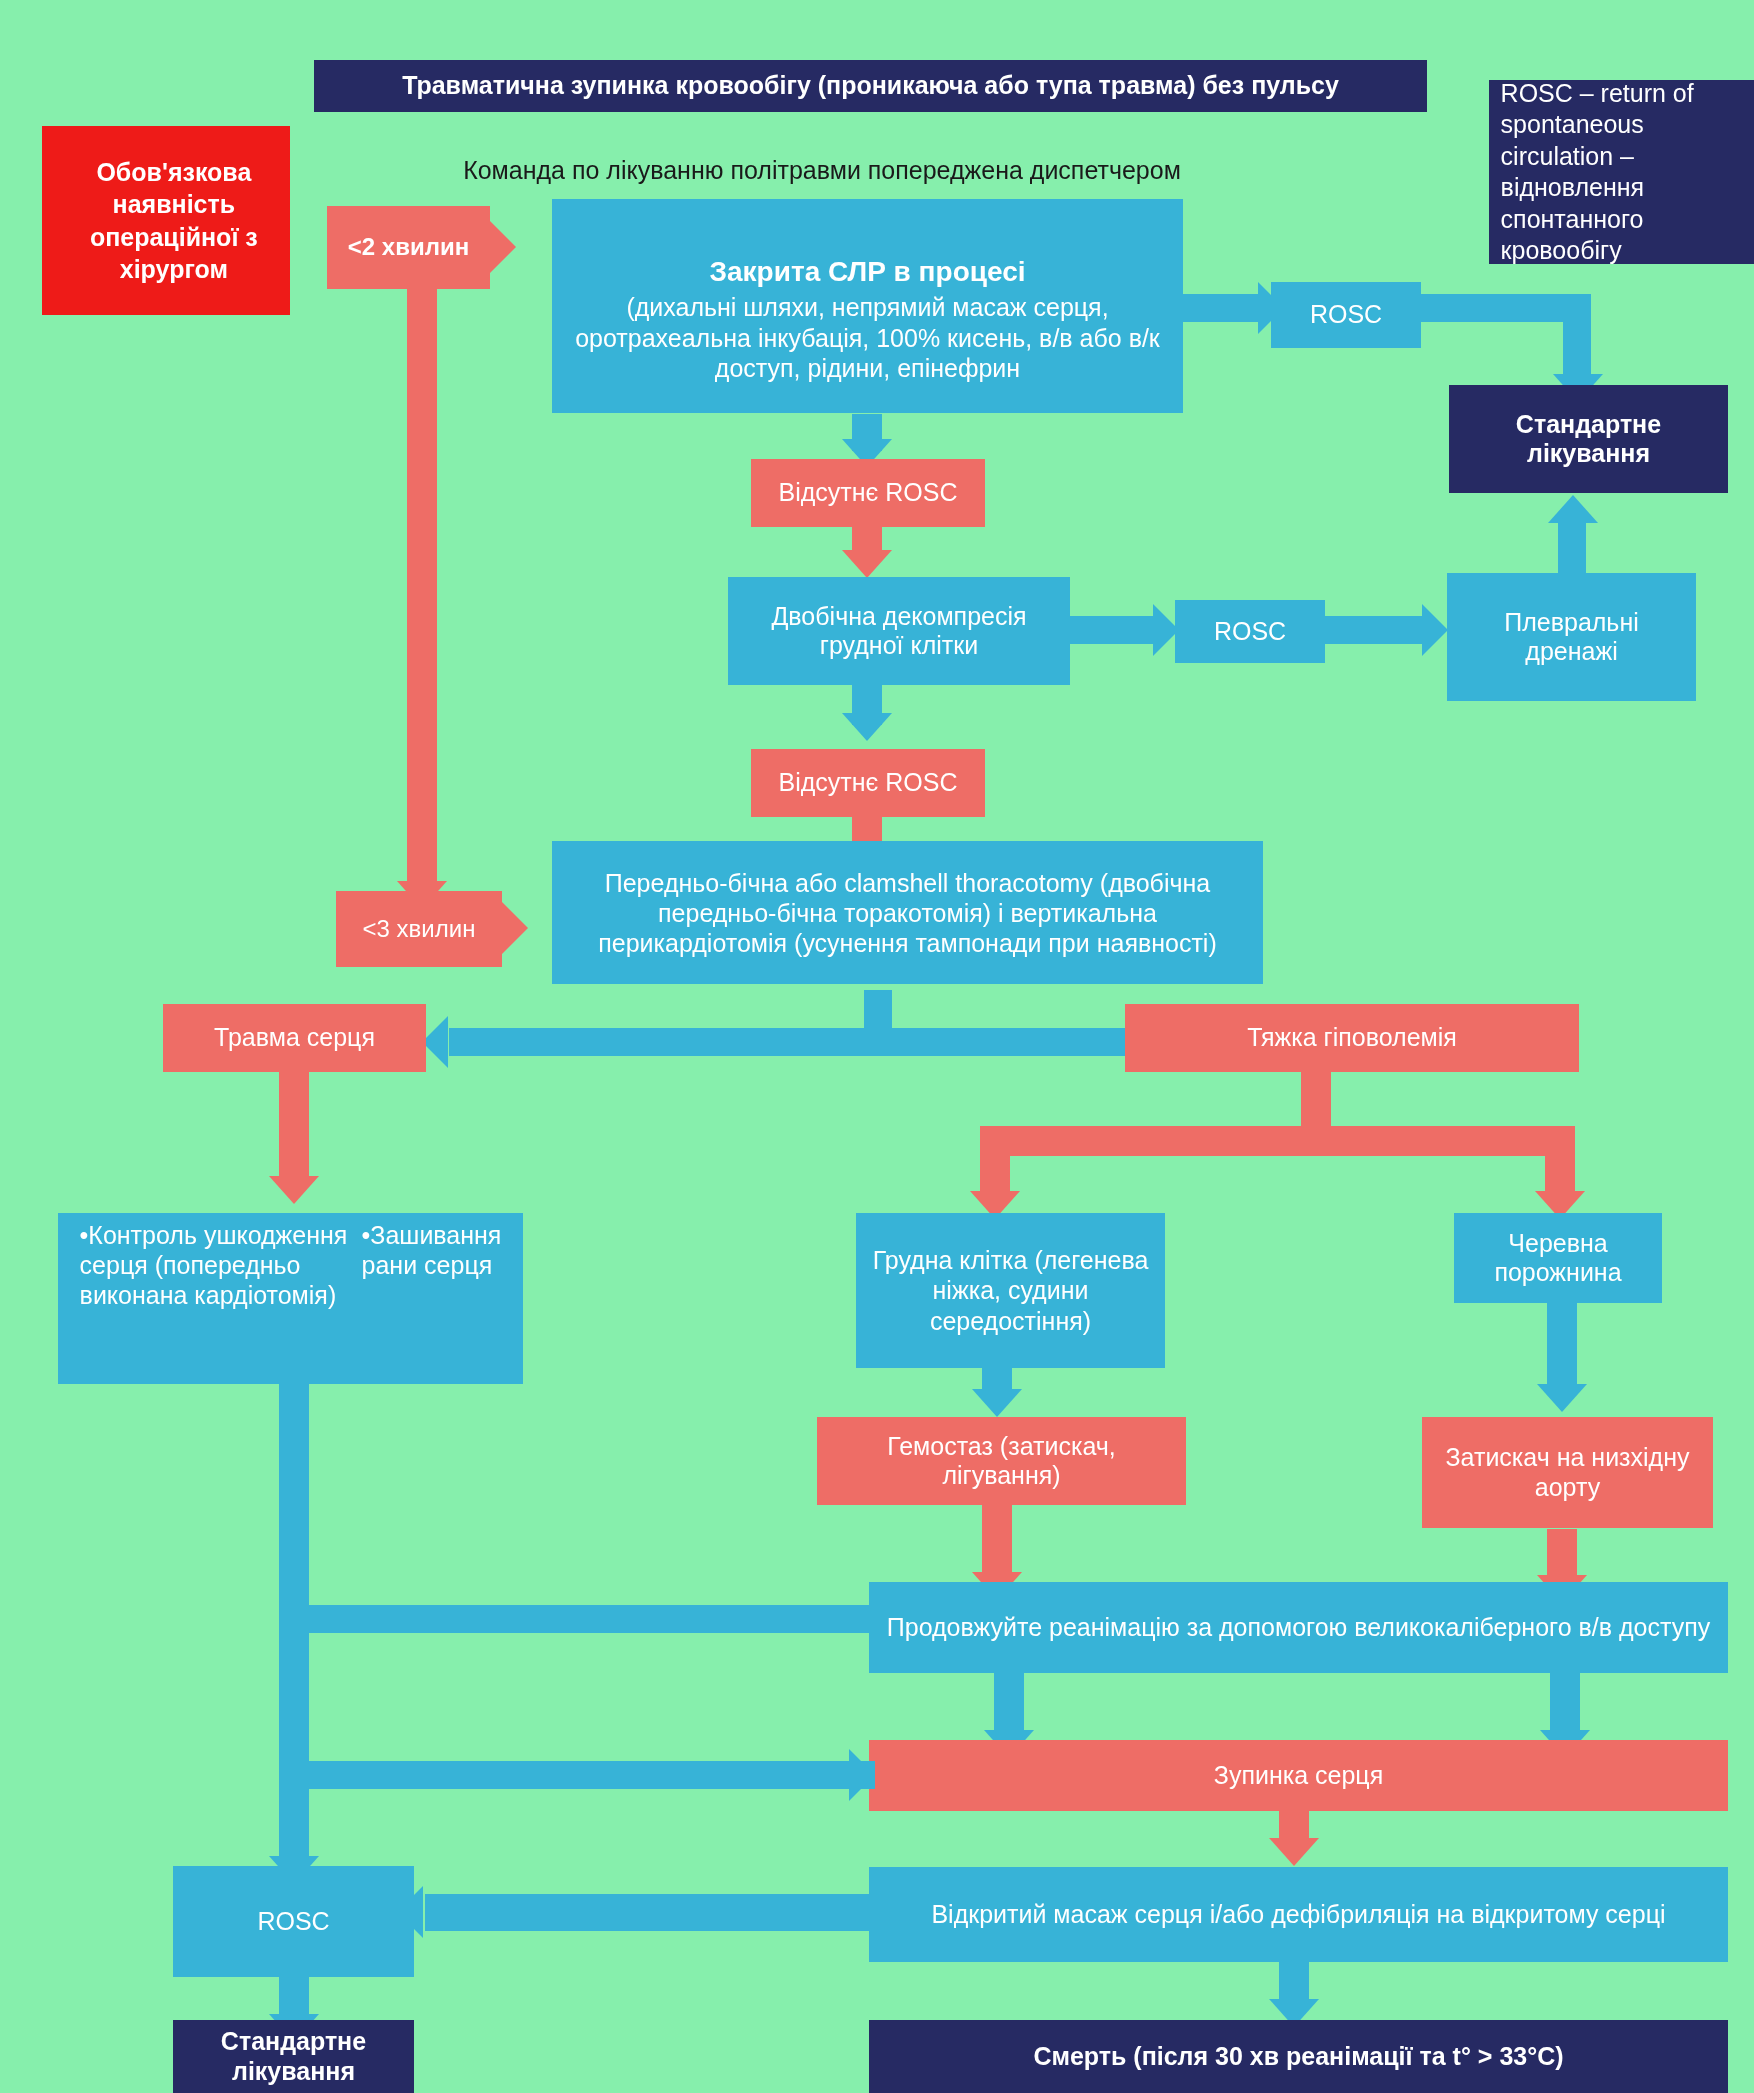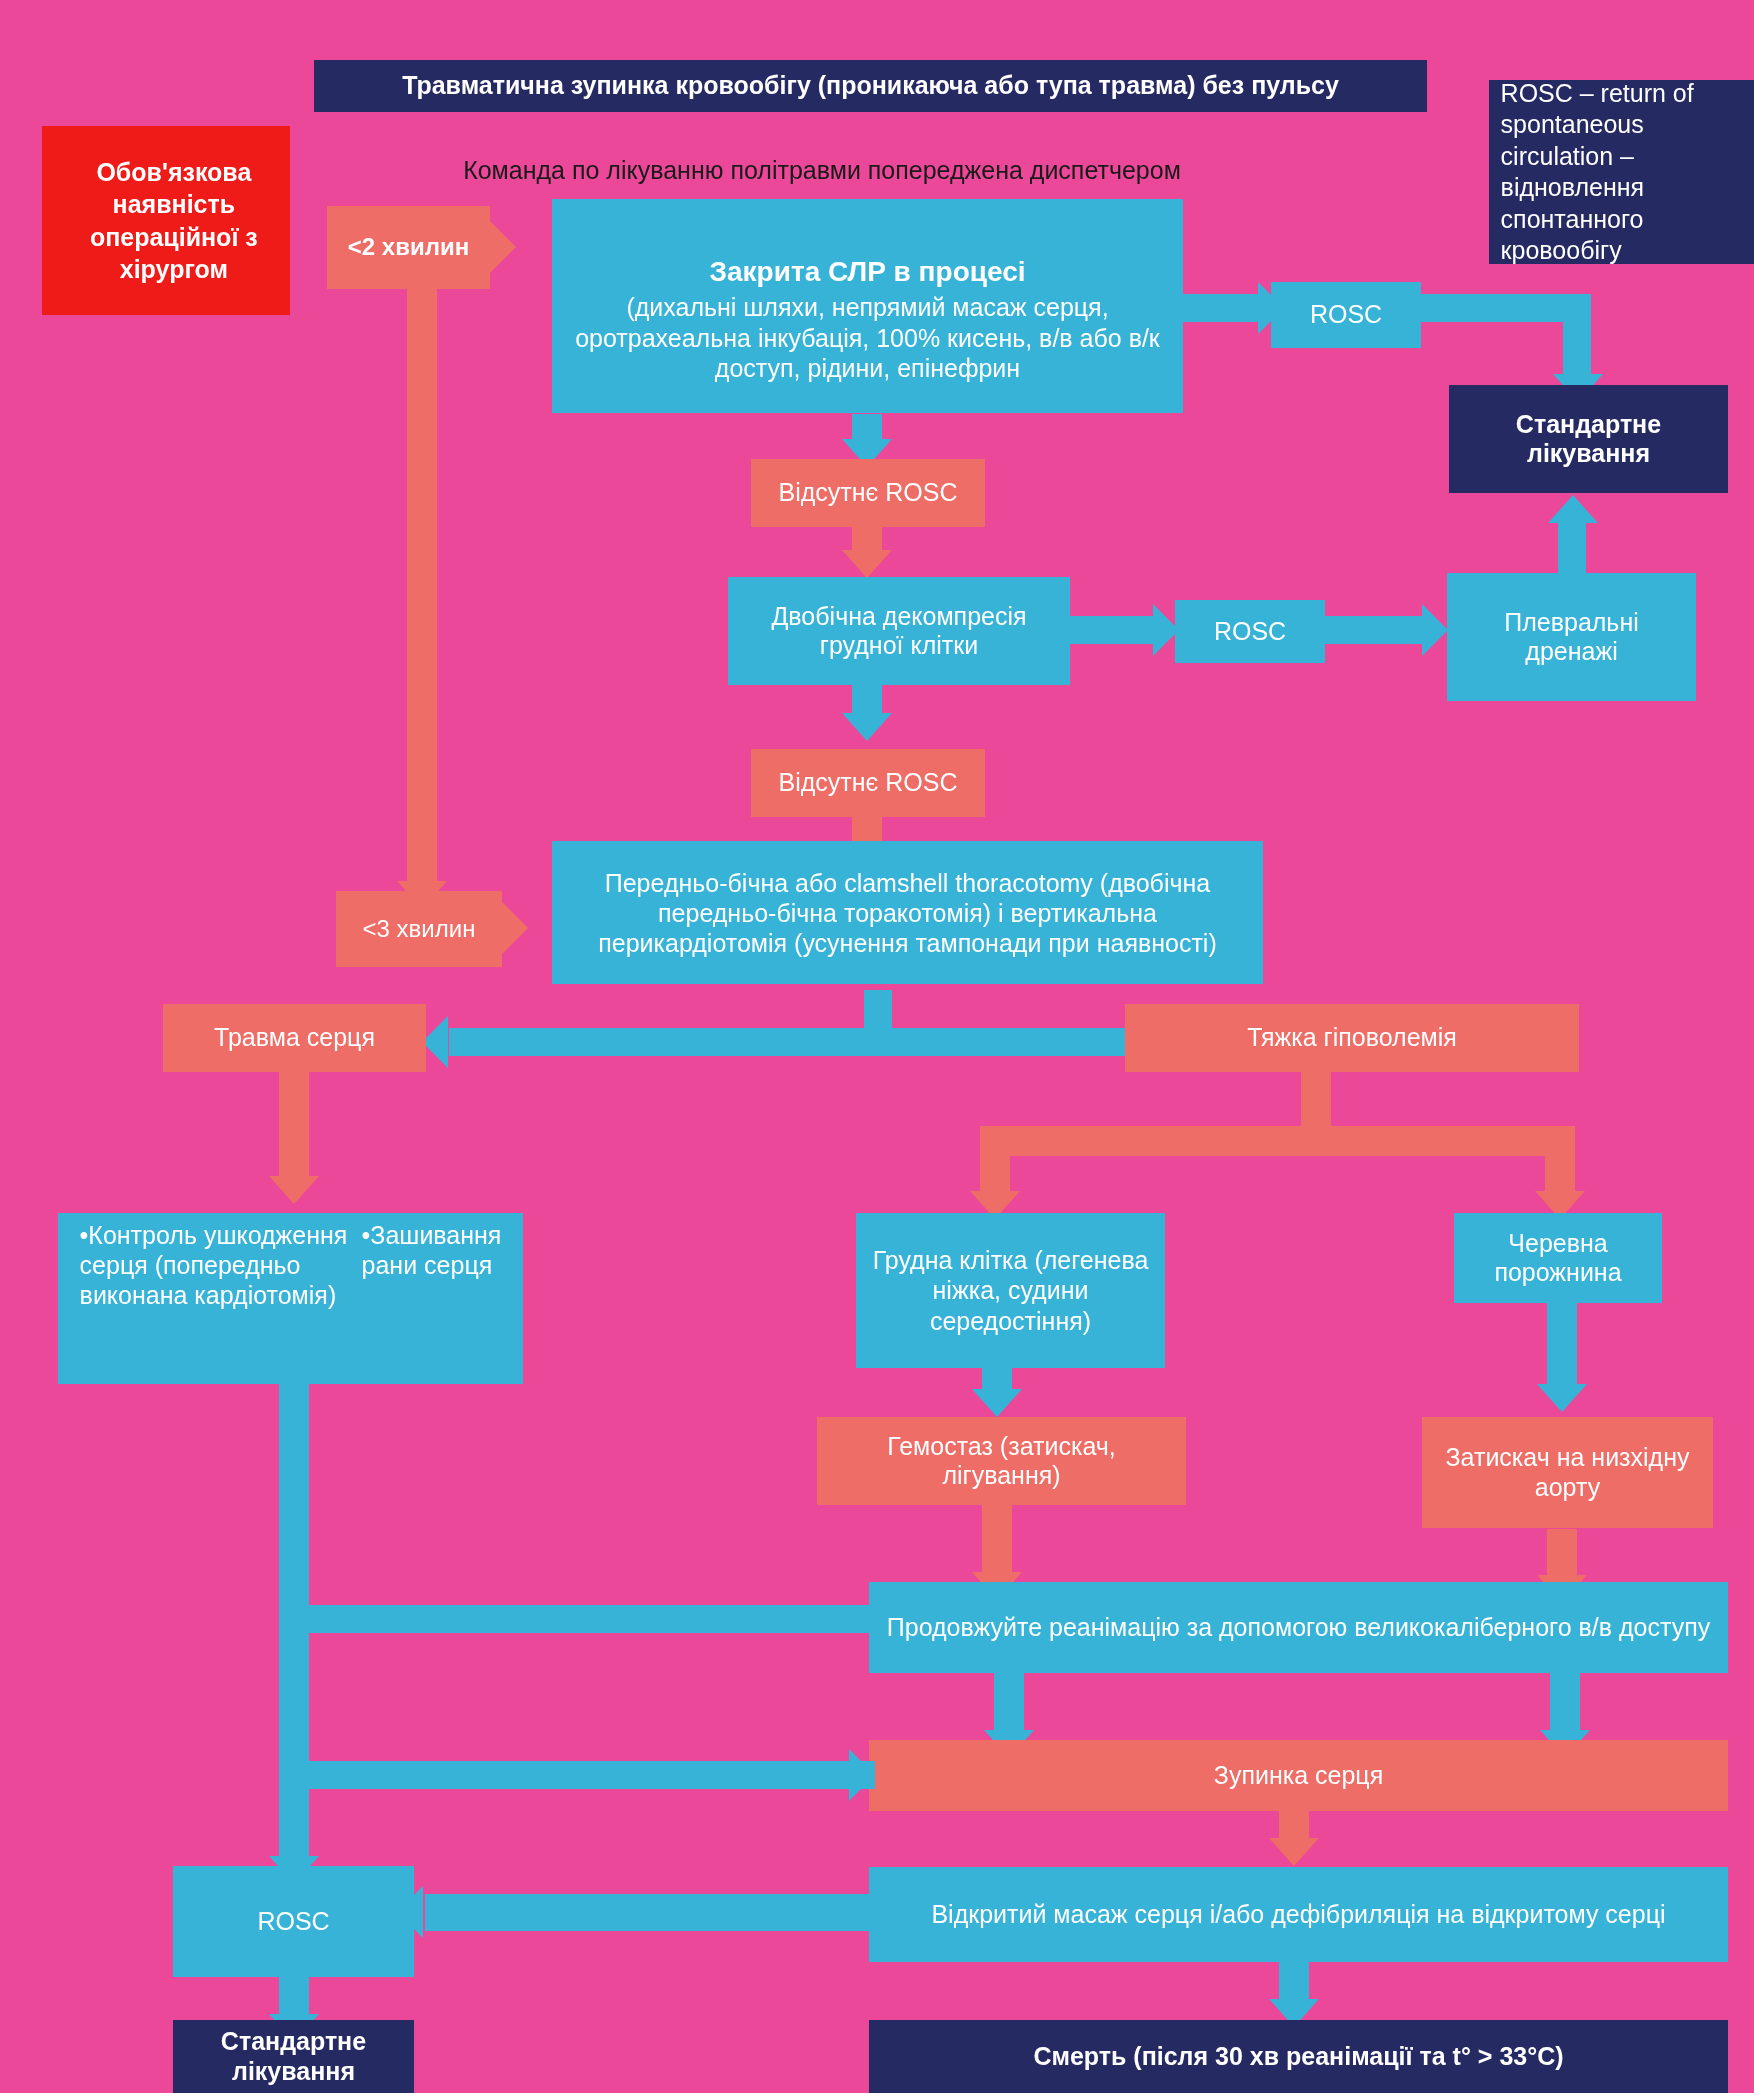--- a/index.html
+++ b/index.html
@@ -4,21 +4,21 @@
 <style>
   html, body {
     margin: 0;
     padding: 0;
     background: #ffffff;
   }
   #canvas {
     position: relative;
     width: 1754px;
     height: 2093px;
-    background: #ec4899;
+    background: #86efac;
     font-family: "Liberation Sans", sans-serif;
     overflow: hidden;
   }
   .box {
     position: absolute;
     box-sizing: border-box;
     display: flex;
     align-items: center;
     justify-content: center;
     text-align: center;

